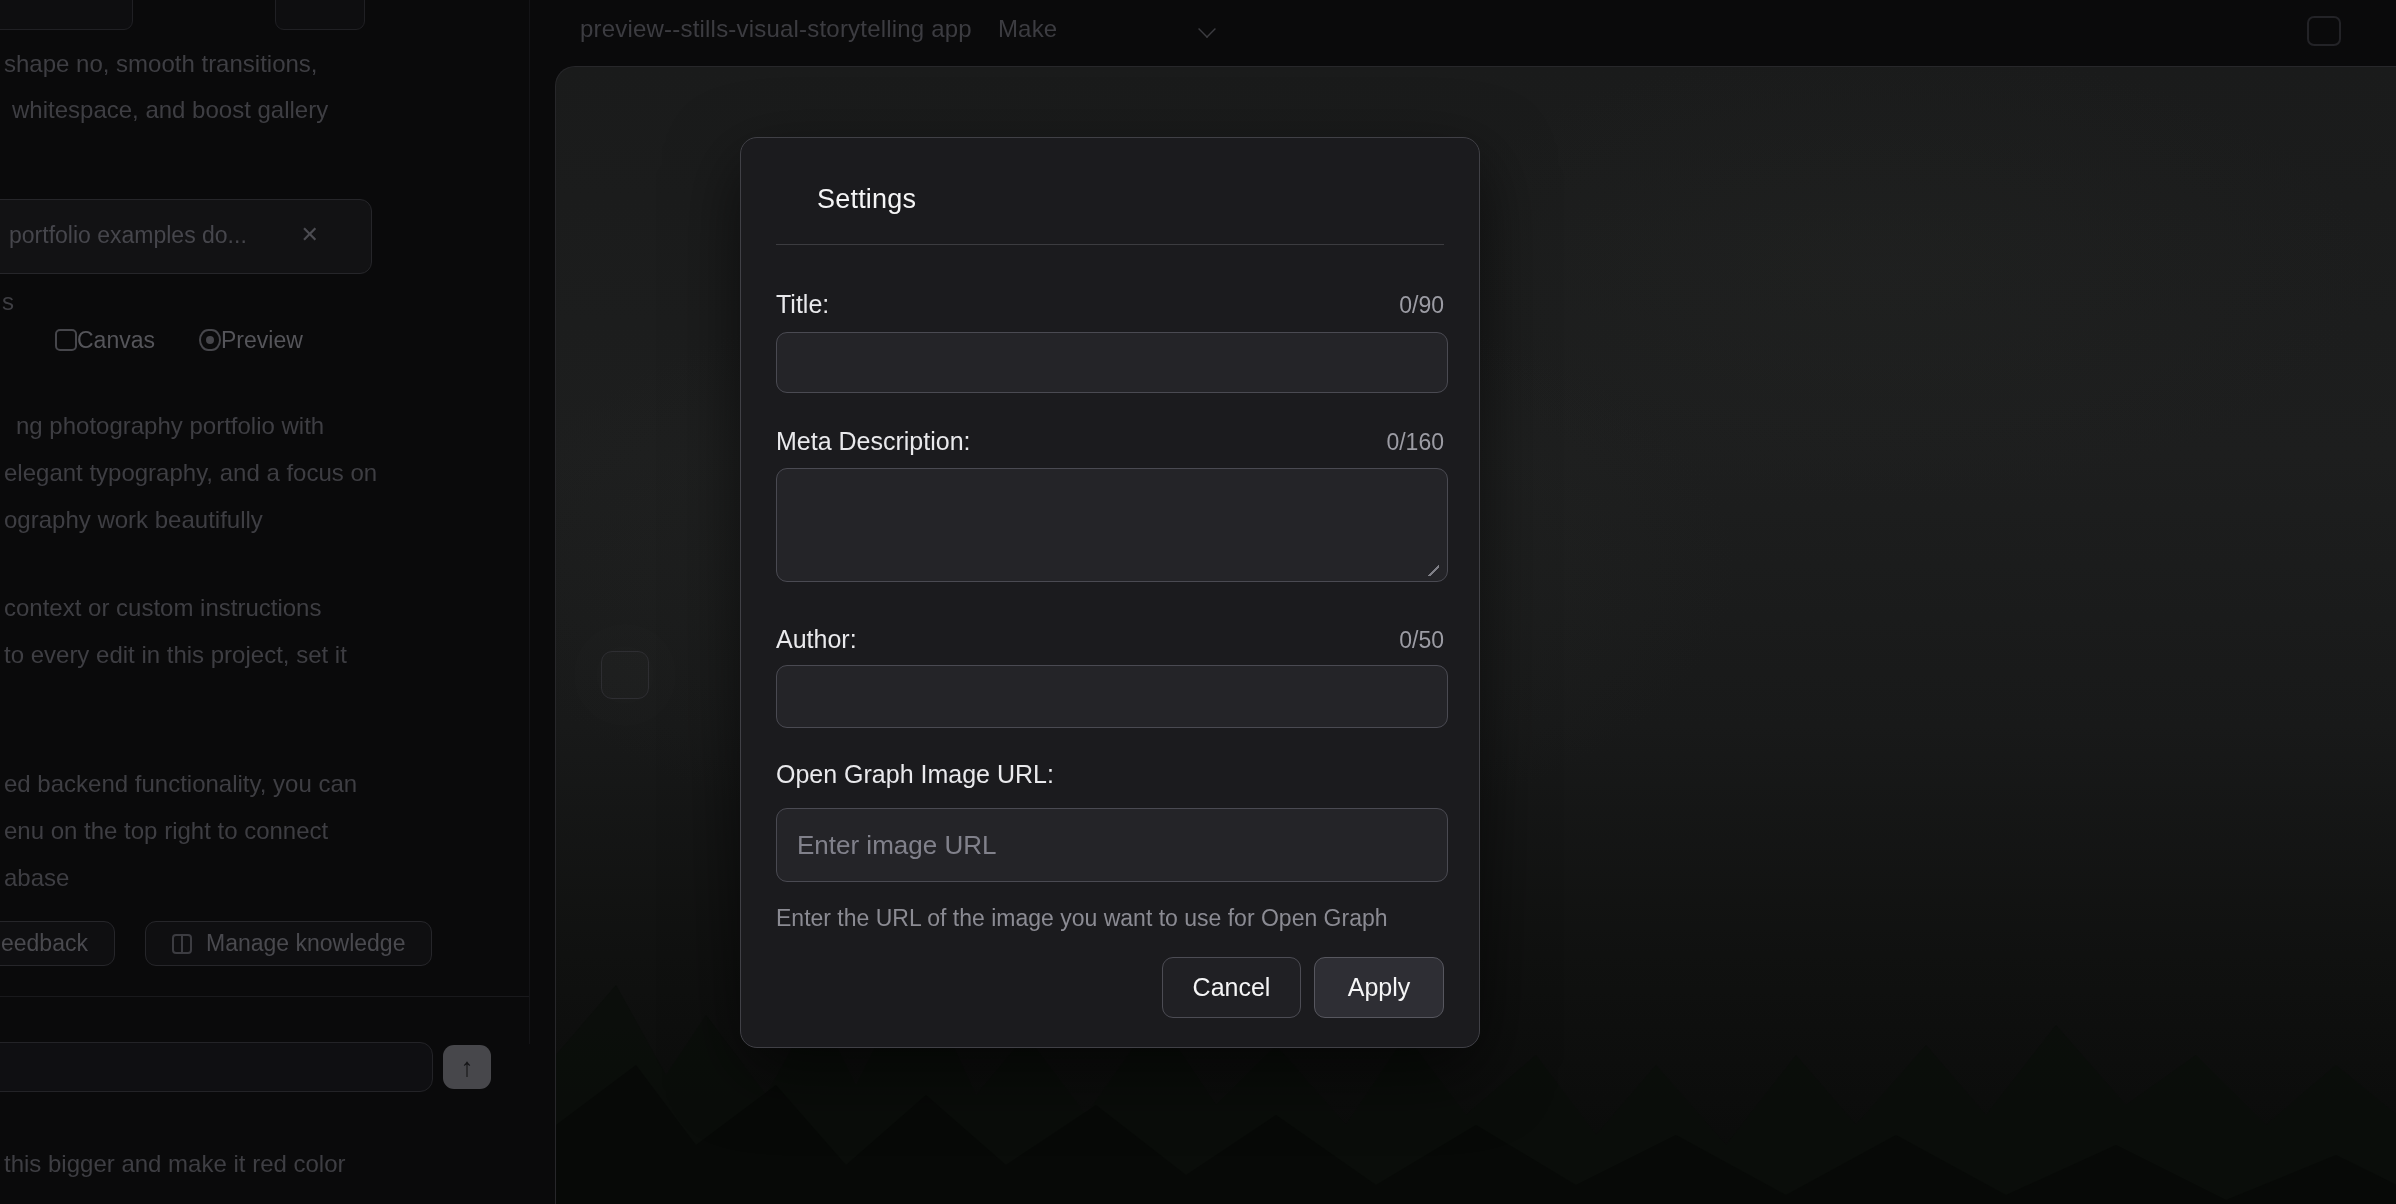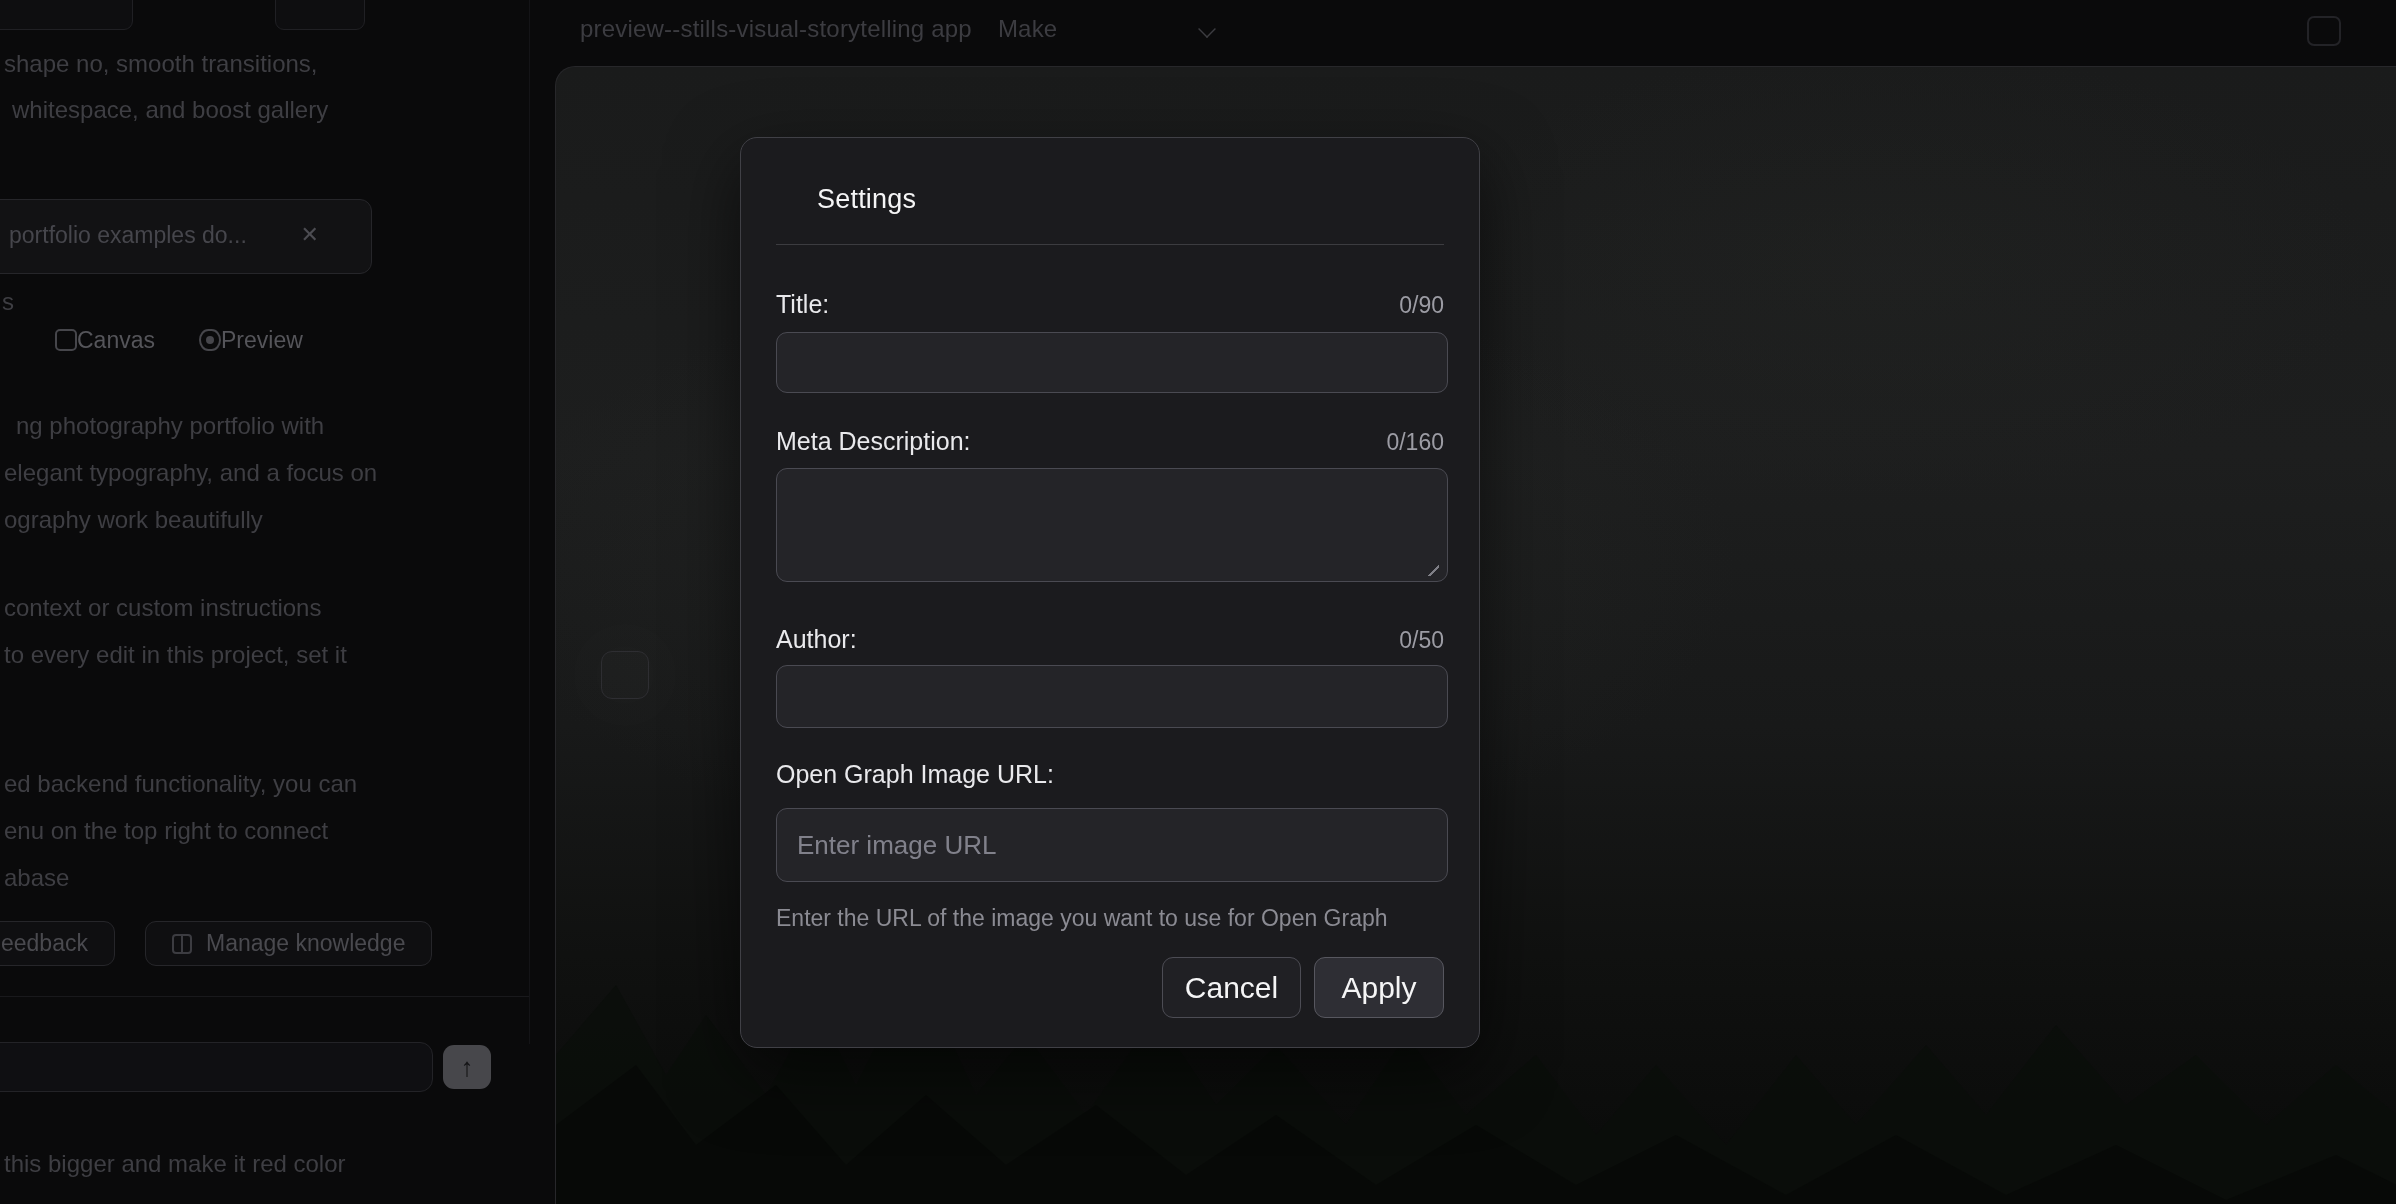--- a/index.html
+++ b/index.html
@@ -121,21 +121,21 @@
     clip-path:polygon(100% 0,100% 100%,0 100%);
     opacity:.85;
   }
   .fh-author{margin-top:38px;}
   .in-author{margin-top:11px;height:63px;}
   .fh-og{margin-top:27px;}
   .in-og{margin-top:19px;height:74px;}
   .helper{margin-top:22px;font-size:23px;color:#8b8b93;line-height:28px;}
   .modal-actions{display:flex;justify-content:flex-end;gap:13px;margin-top:25px;padding:0 35px;}
   .btn{
-    height:61px;border-radius:11px;font-size:30px;color:#f5f5f6;cursor:pointer;
+    height:61px;border-radius:11px;font-size:25px;color:#f5f5f6;cursor:pointer;
     display:flex;align-items:center;justify-content:center;
     font-family:"Liberation Sans",sans-serif;
     text-align:center;
   }
   .btn-cancel{width:139px;background:#202024;border:1px solid #4c4c54;}
   .btn-apply{width:130px;background:#2e2e34;border:1px solid #57575f;}
 </style>
 </head>
 <body>
 

